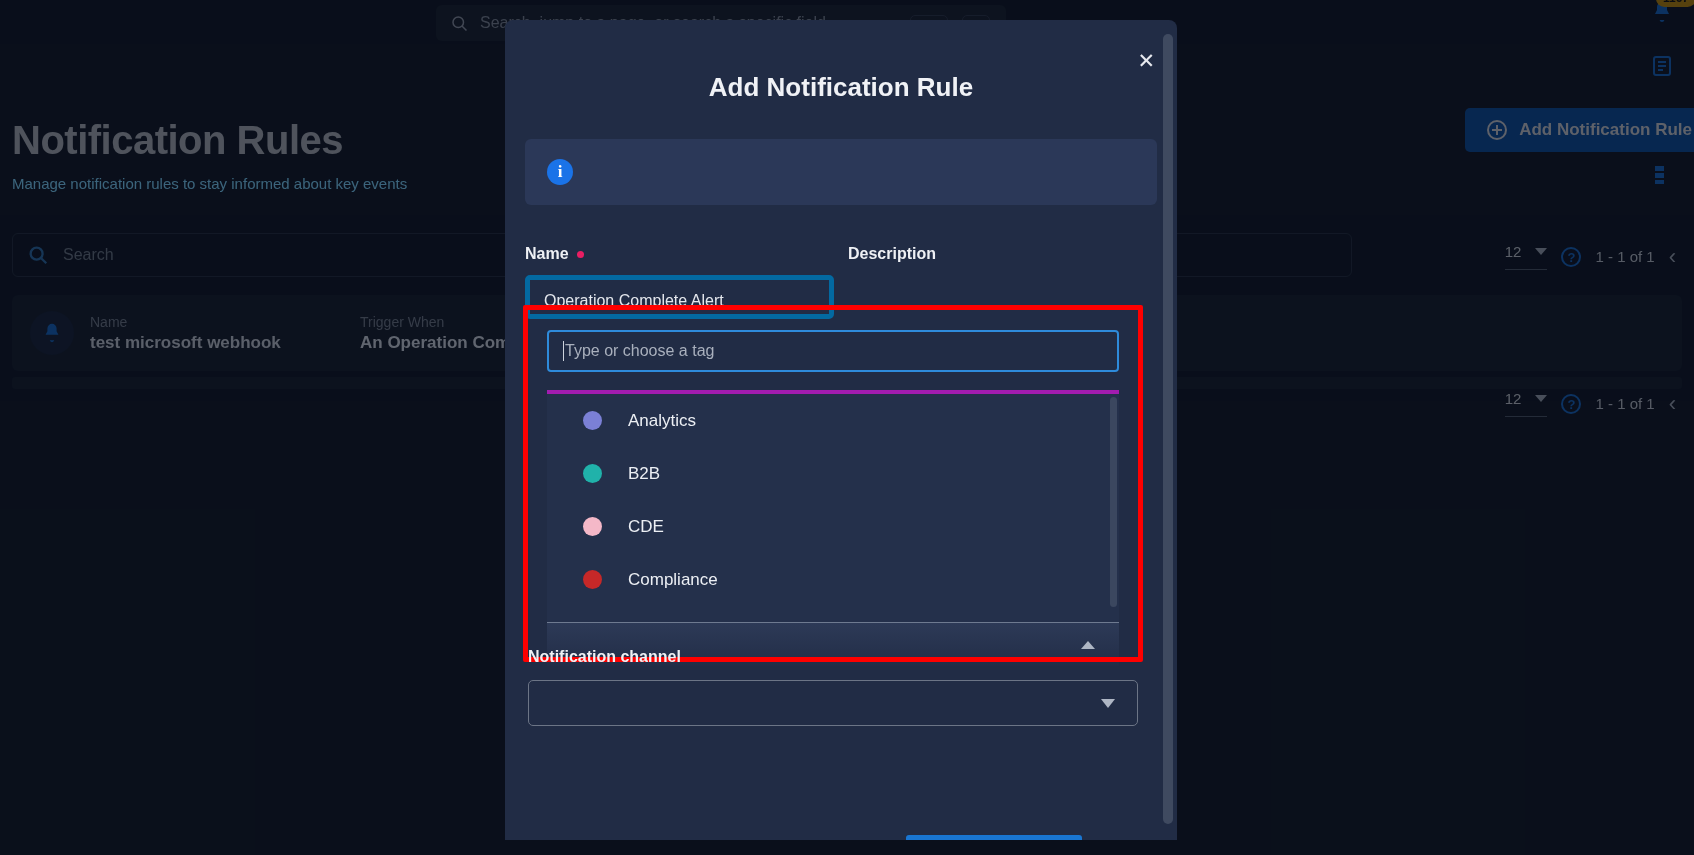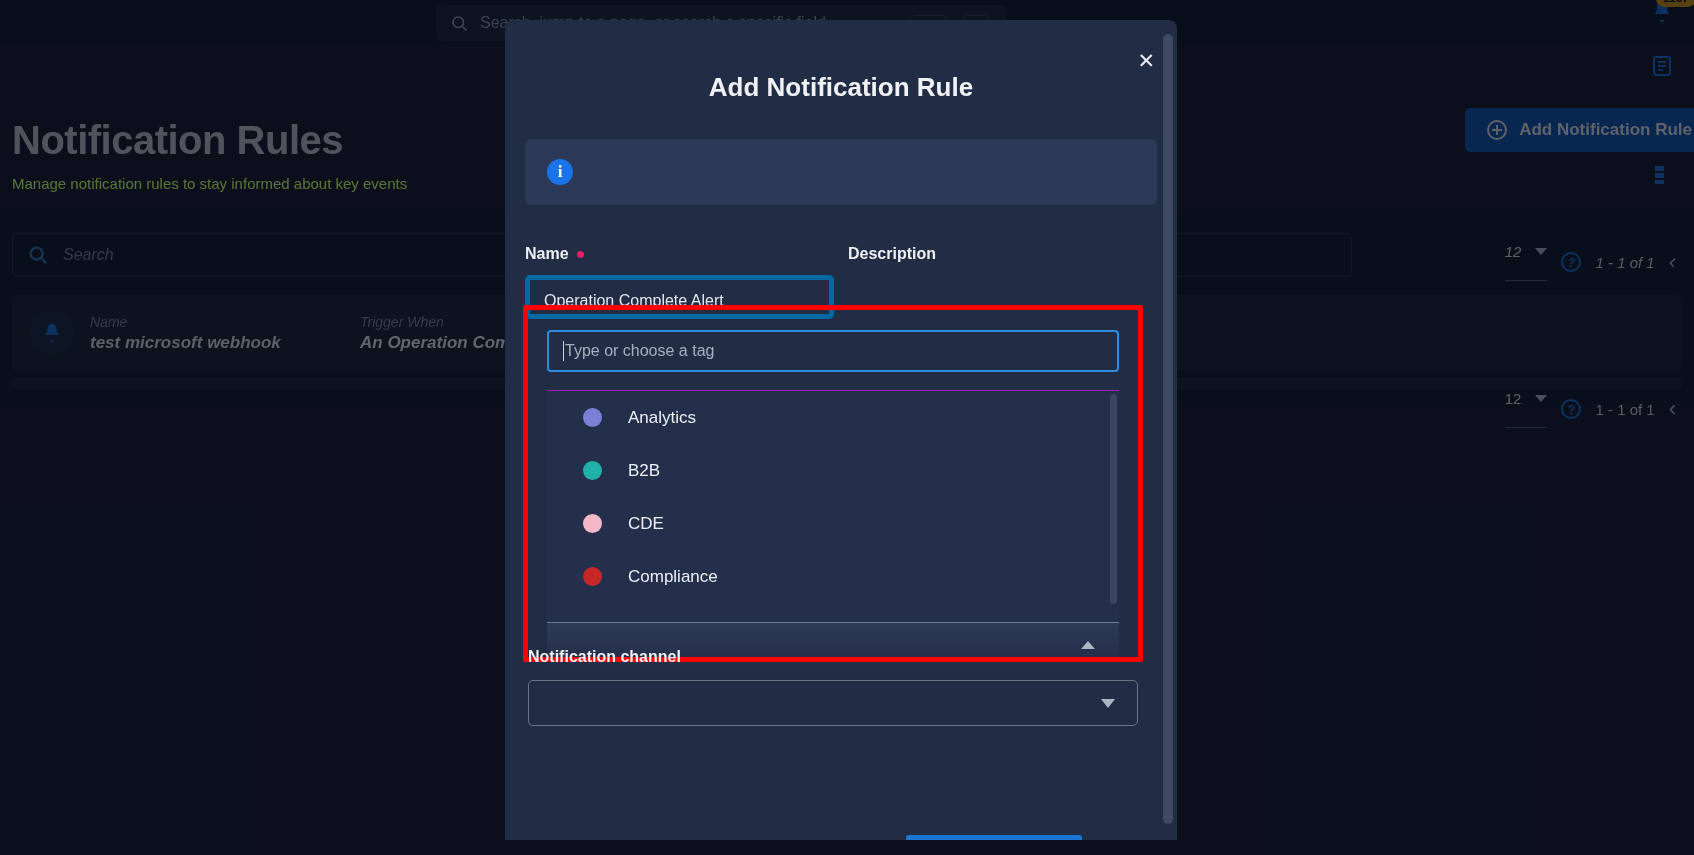--- a/index.html
+++ b/index.html
@@ -38,51 +38,51 @@
   }
   .ti { position: relative; width: 26px; height: 26px; color: #1565c0; }
   .badge {
     position: absolute; left: 6px; top: -10px;
     background: #b8860b; color: #111; font-size: 12px; font-weight: bold;
     border-radius: 10px; padding: 1px 7px; line-height: 15px;
   }
 
   .page-head { position: absolute; top: 78px; left: 12px; }
   .page-title { font-size: 40px; font-weight: bold; color: #a8adb6; letter-spacing: -0.5px; margin-top: 40px; }
-  .page-sub { margin-top: 12px; font-size: 15px; color: #bef264; }
+  .page-sub { margin-top: 12px; font-size: 15px; color: #7dd3fc; }
 
   .add-btn {
     position: absolute; right: -20px; top: 108px;
     background: #0b4c9c; color: #c9ccd2; border: none;
     height: 44px; padding: 0 22px; border-radius: 5px;
     display: flex; align-items: center; gap: 12px;
     font-size: 17px; font-weight: bold; font-family: inherit;
     white-space: nowrap;
   }
   .plus-circle {
     width: 20px; height: 20px; border-radius: 50%;
     border: 2px solid #c9ccd2; position: relative; flex: none;
   }
   .plus-circle::before, .plus-circle::after {
     content: ""; position: absolute; background: #c9ccd2;
   }
   .plus-circle::before { left: 3px; top: 7px; width: 10px; height: 2px; }
   .plus-circle::after { left: 7px; top: 3px; width: 2px; height: 10px; }
 
-  .listpanel { position: absolute; top: 215px; left: 0; width: 1694px; background: #0e1626; padding-bottom: 12px; font-style: italic; }
+  .listpanel { position: absolute; top: 215px; left: 0; width: 1694px; background: #0e1626; padding-bottom: 12px; }
   .search-row { position: relative; height: 80px; }
   .search-box {
     position: absolute; left: 12px; top: 18px; width: 1340px; height: 44px;
     border: 1px solid #222c3e; border-radius: 6px;
     display: flex; align-items: center; gap: 14px; padding: 0 14px;
   }
   .search-ph { color: #6a7585; font-size: 16px; }
   .pager { position: absolute; right: 18px; top: 28px; display: flex; align-items: center; gap: 14px; }
   .pager-num { color: #c3c8d1; font-size: 15px; }
-  .pager-sel { display: flex; align-items: center; gap: 14px; border-bottom: 1px solid #4a5466; padding-bottom: 20px; }
+  .pager-sel { display: flex; align-items: center; gap: 14px; border-bottom: 1px solid #4a5466; padding-bottom: 9px; }
   .caret-d { width: 0; height: 0; border-left: 6px solid transparent; border-right: 6px solid transparent; border-top: 7px solid #9aa3b2; }
   .qmark { width: 20px; height: 20px; border-radius: 50%; border: 2px solid #1565c0; color: #1565c0; font-size: 13px; text-align: center; line-height: 17px; font-weight: bold; }
   .pager-range { color: #b9bfc9; font-size: 15px; }
   .chev-l { color: #9aa3b2; font-size: 22px; line-height: 1; }
 
   .rule-row {
     position: relative; margin: 0 12px; height: 76px; background: #141d2e;
     border-radius: 6px; display: flex; align-items: center;
   }
   .cell { display: flex; align-items: center; gap: 16px; }
@@ -128,21 +128,21 @@
   }
   .tag-block { position: absolute; left: 23px; top: 290px; width: 610px; }
   .tag-input {
     margin: 20px 19px 0; height: 42px; border: 2px solid #2e8bdb; border-radius: 4px;
     display: flex; align-items: center; padding: 8px 14px;
   }
   .tag-caret { width: 1px; height: 20px; background: #cdd3dd; margin-right: 1px; }
   .tag-ph { color: #a9b0bd; font-size: 16px; }
   .tag-list {
     margin: 18px 19px 0; height: 232px; background: #24304b;
-    border-top: 1px solid #a21caf; position: relative; overflow: hidden;
+    border-top: 4px solid #a21caf; position: relative; overflow: hidden;
   }
   .tag-item { display: flex; align-items: center; gap: 26px; height: 53px; padding-left: 36px; }
   .tag-dot { width: 19px; height: 19px; border-radius: 50%; flex: none; }
   .tag-name { color: #eceff4; font-size: 17px; }
   .tag-scroll { position: absolute; right: 2px; top: 3px; width: 7px; height: 210px; background: #3b475f; border-radius: 4px; }
   .tag-footer {
     margin: 0 19px; height: 44px; background: linear-gradient(180deg,#2d3a57 0%,#222d47 100%);
     border-top: 1px solid #6e7a90; display: flex; align-items: center; justify-content: flex-end;
     padding-right: 24px;
   }

